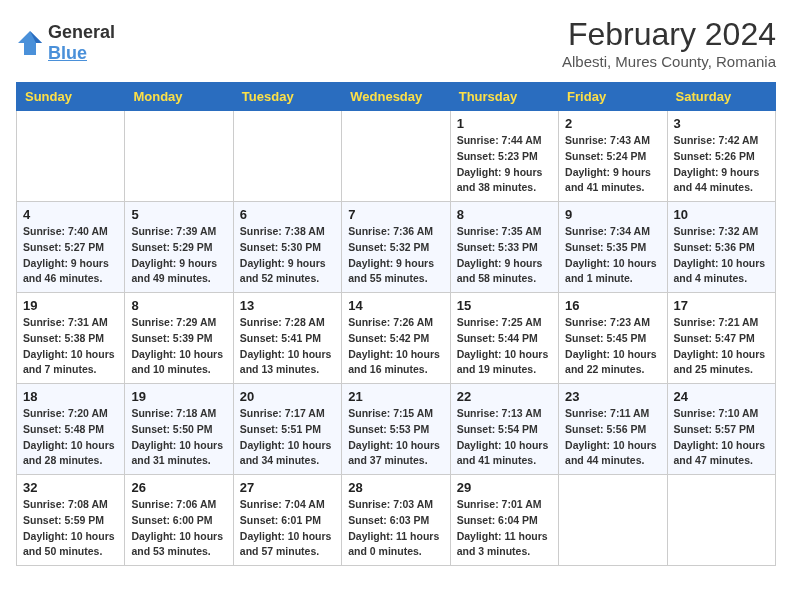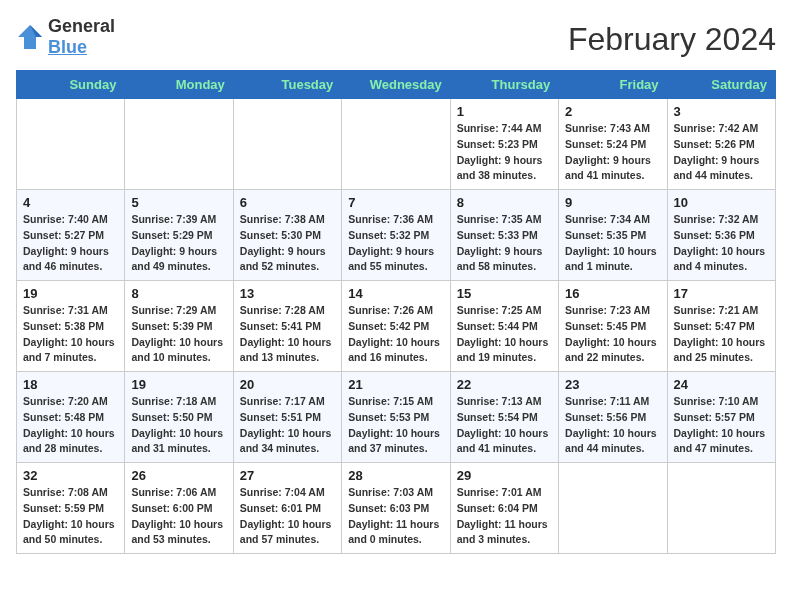--- a/index.html
+++ b/index.html
@@ -5,21 +5,21 @@
     * { box-sizing: border-box; margin: 0; padding: 0; }
     body {
       font-family: Arial, sans-serif;
       background: #fff;
       width: 792px;
       min-height: 612px;
       padding: 16px;
     }
     .header-section {
       display: flex;
-      align-items: flex-end;
+      align-items: center;
       justify-content: space-between;
       margin-bottom: 12px;
     }
     .logo {
       display: flex;
       align-items: center;
       gap: 4px;
     }
     .logo-text-general {
       font-size: 18px;
@@ -48,25 +48,25 @@
       font-size: 15px;
       color: #555;
     }
     .calendar {
       width: 100%;
       border-collapse: collapse;
       border: 1px solid #ccc;
     }
     .calendar th {
       background-color: #2a6dbf;
-      color: #86efac;
+      color: #fde047;
       font-size: 13px;
       font-weight: bold;
       padding: 6px 8px;
-      text-align: right;
+      text-align: left;
       border: 1px solid #2a6dbf;
     }
     .calendar td {
       border: 1px solid #ccc;
       vertical-align: top;
       padding: 5px 6px;
       width: 108px;
       min-height: 90px;
       background: #fff;
       font-size: 11px;
@@ -102,20 +102,21 @@
       <polygon points="14,2 26,14 20,14 20,26 8,26 8,14 2,14" fill="#4a90d9"></polygon>
       <polygon points="14,2 26,14 20,14" fill="#2a6dbf"></polygon>
     </svg>
     <div>
       <span class="logo-text-general">General</span><br>
       <span class="logo-text-blue">Blue</span>
     </div>
   </div>
   <div class="title-section">
     <div class="main-title">February 2024</div>
+    <div class="subtitle">Albesti, Mures County, Romania</div>
   </div>
 </div>
 
 <table class="calendar">
   <thead>
     <tr>
       <th>Sunday</th>
       <th>Monday</th>
       <th>Tuesday</th>
       <th>Wednesday</th>

